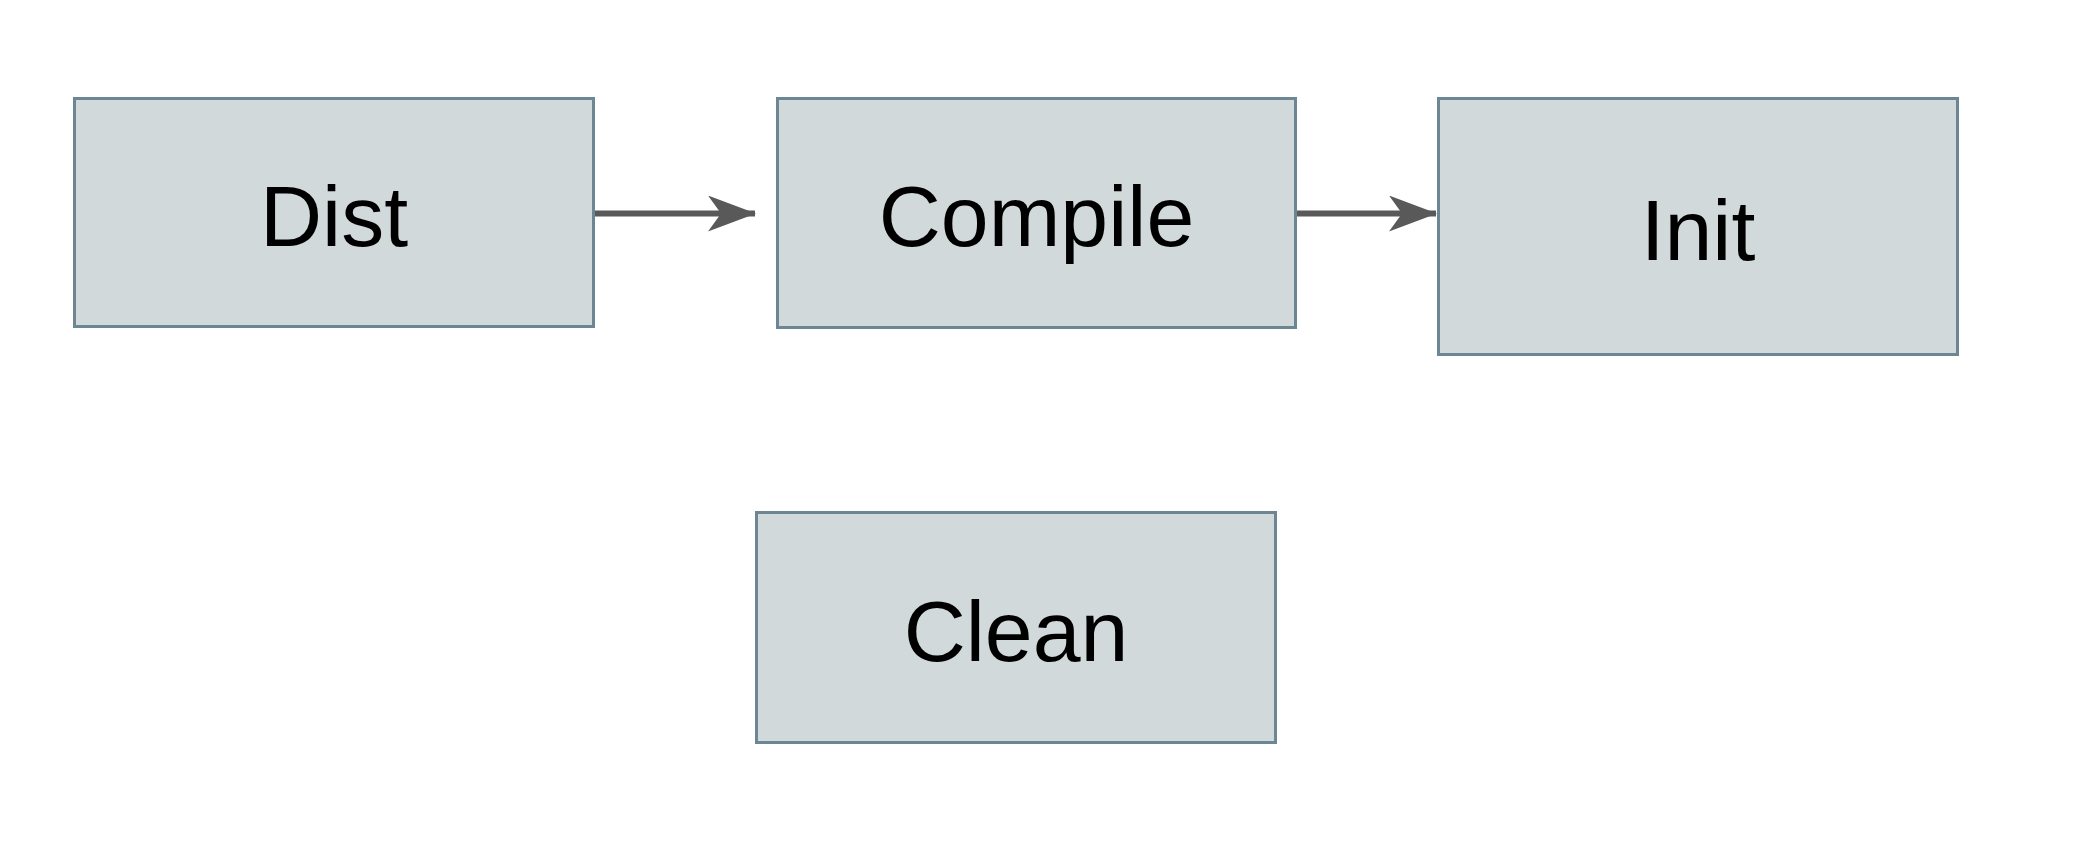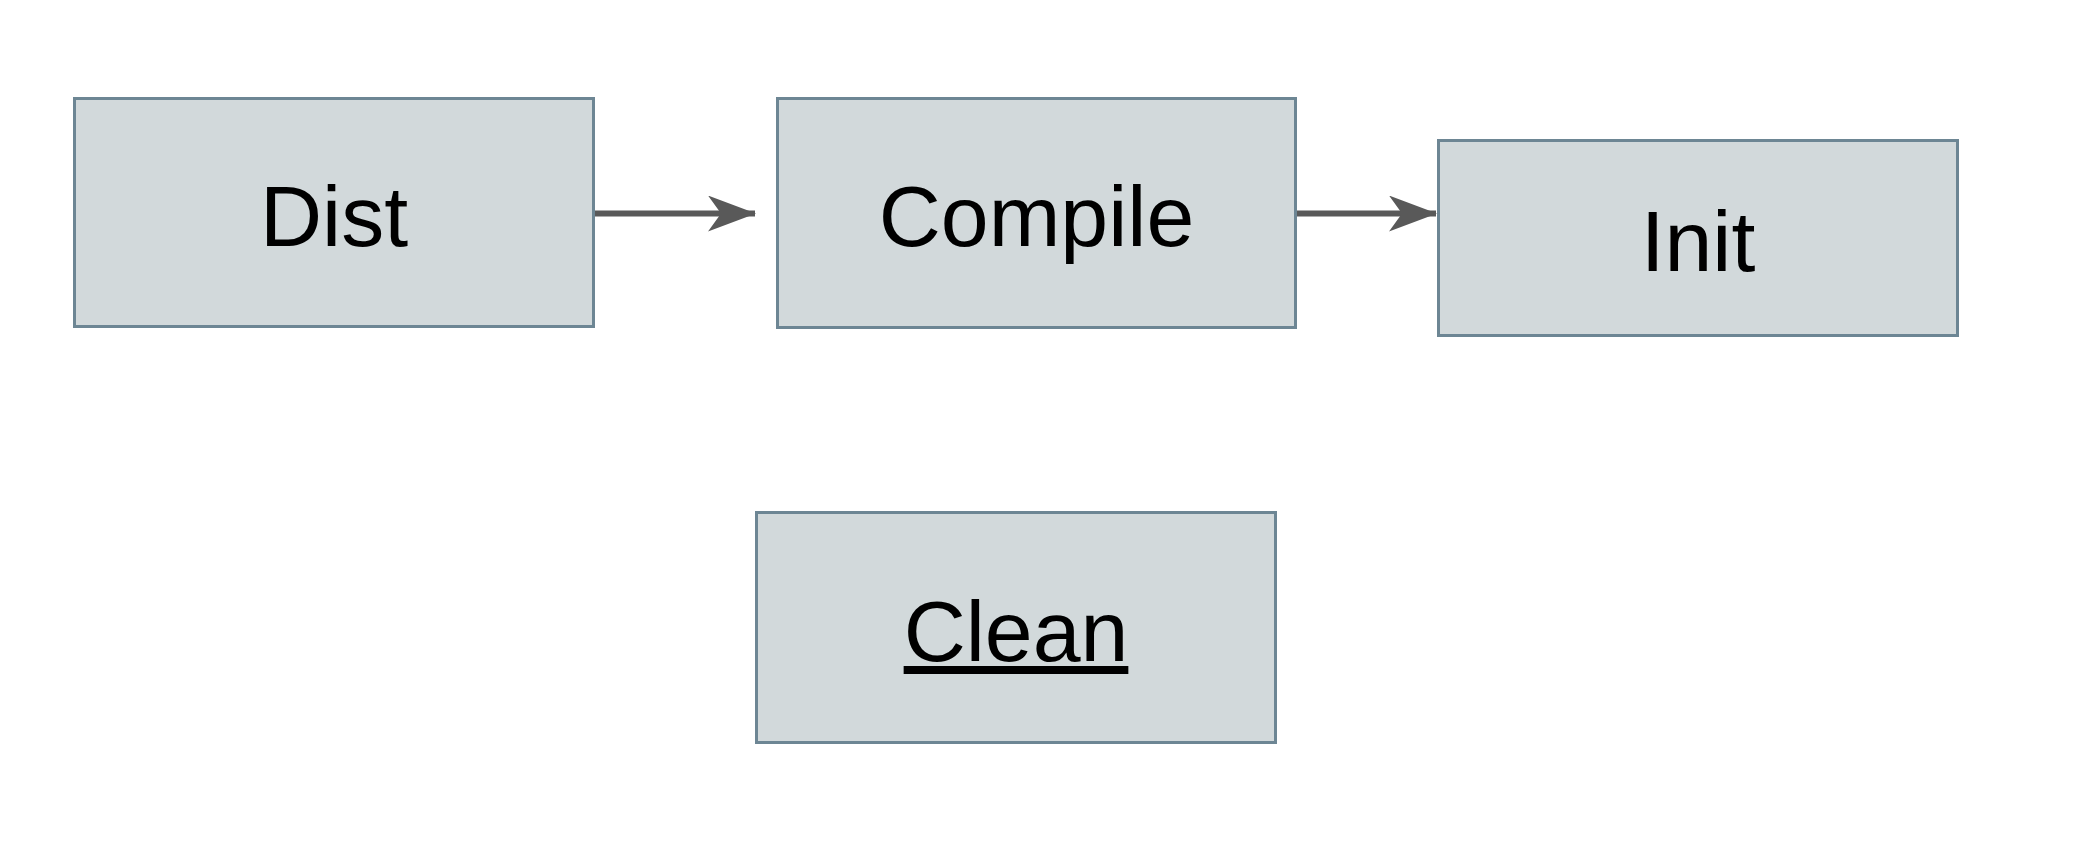--- a/index.html
+++ b/index.html
@@ -34,22 +34,22 @@
   .node .label {
     font-size: 86px;
     line-height: 1;
     color: var(--label-text);
     letter-spacing: 0px;
     padding-top: 6px; 
     white-space: nowrap;
   }
   .node-dist    { left: 73px;   top: 97px;  width: 522px; height: 231px; text-align: center; }
   .node-compile { left: 756px;  top: 97px;  width: 521px; height: 232px; margin-left: 20px; }
-  .node-init    { left: 1437px; top: 97px;  width: 522px; height: 198px; margin-top: 42px; }
-  .node-clean   { left: 755px;  top: 511px; width: 522px; height: 233px; text-decoration: underline; }
+  .node-init    { left: 1437px; top: 97px;  width: 522px; height: 259px; }
+  .node-clean   { left: 755px;  top: 511px; width: 522px; height: 233px; }
   .edges-layer {
     position: absolute;
     left: 0; top: 0;
     width: 2078px;
     height: 848px;
     pointer-events: none;
   }
   .edges-layer line { stroke: var(--arrow); stroke-width: 6; }
   .edges-layer .arrowhead { fill: var(--arrow); }
 </style>

